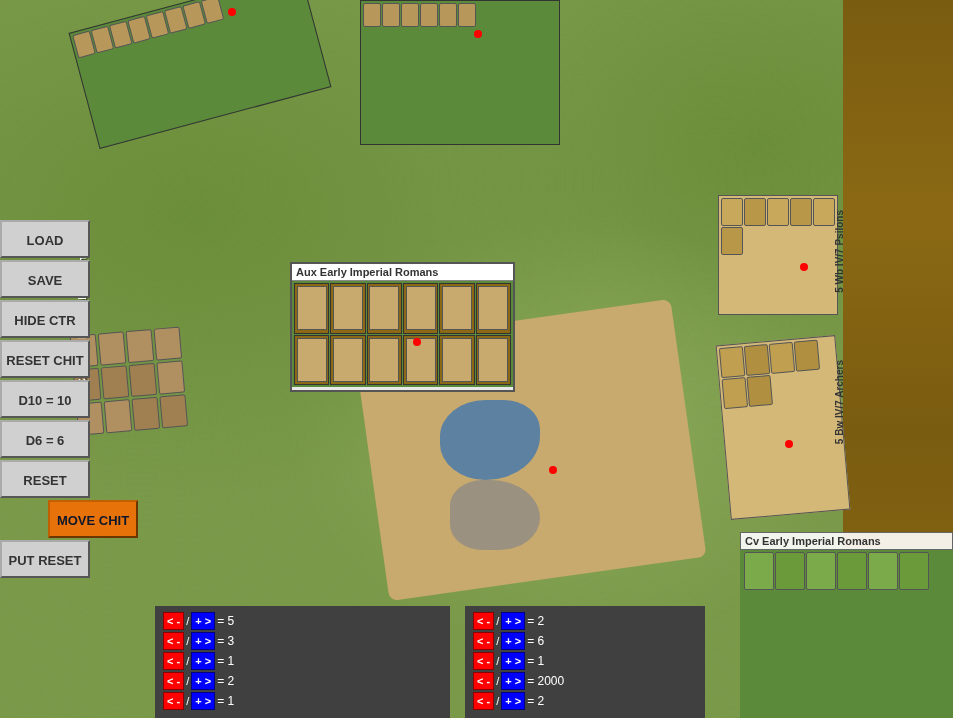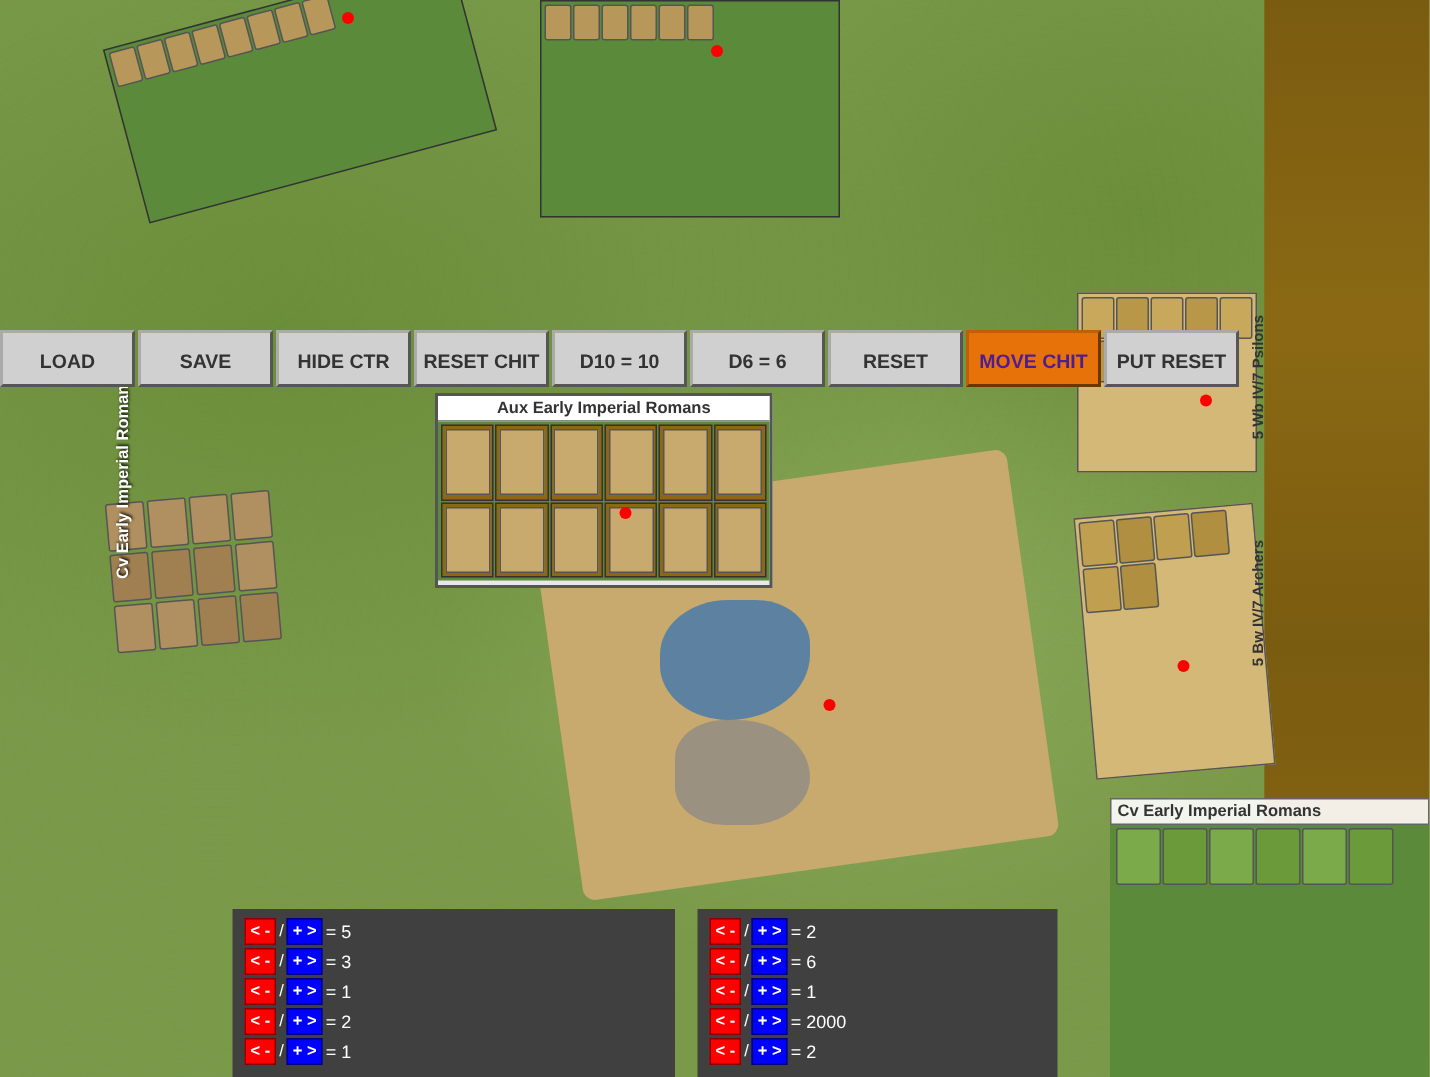--- a/index.html
+++ b/index.html
@@ -113,21 +113,20 @@
       z-index: 50;
     }
 
     .unit-popup-title {
       background: white;
       border-bottom: 1px solid #888;
       padding: 2px 4px;
       font-size: 11px;
       font-weight: bold;
       color: #333;
-      text-align: center;
     }
 
     .unit-popup-grid {
       display: grid;
       grid-template-columns: repeat(6, 1fr);
       grid-template-rows: repeat(2, 1fr);
       gap: 1px;
       padding: 2px;
       background: #5a8a3a;
       height: calc(100% - 20px);
@@ -195,43 +194,44 @@
       border: 1px solid #555;
       transform: rotate(-5deg);
     }
 
     
     .control-panel {
       position: absolute;
       left: 0;
       top: 220px;
       display: flex;
-      flex-direction: row;
+      flex-direction: column;
       gap: 2px;
       z-index: 100;
     }
 
     .ctrl-btn {
       width: 90px;
       height: 38px;
       background: #d0d0d0;
       border: 2px outset #aaa;
       font-size: 13px;
       font-weight: bold;
       color: #333;
       cursor: pointer;
       text-align: center;
       line-height: 38px;
       display: block;
     }
 
     .ctrl-btn-orange {
       background: #e8720a;
-      color: #4c1d95;
+      color: #0f172a;
       border: 2px outset #c06000;
+      margin-left: 48px;
     }
 
     
     .stats-panel-left {
       position: absolute;
       bottom: 0;
       left: 155px;
       width: 295px;
       background: #404040;
       padding: 6px 8px;

